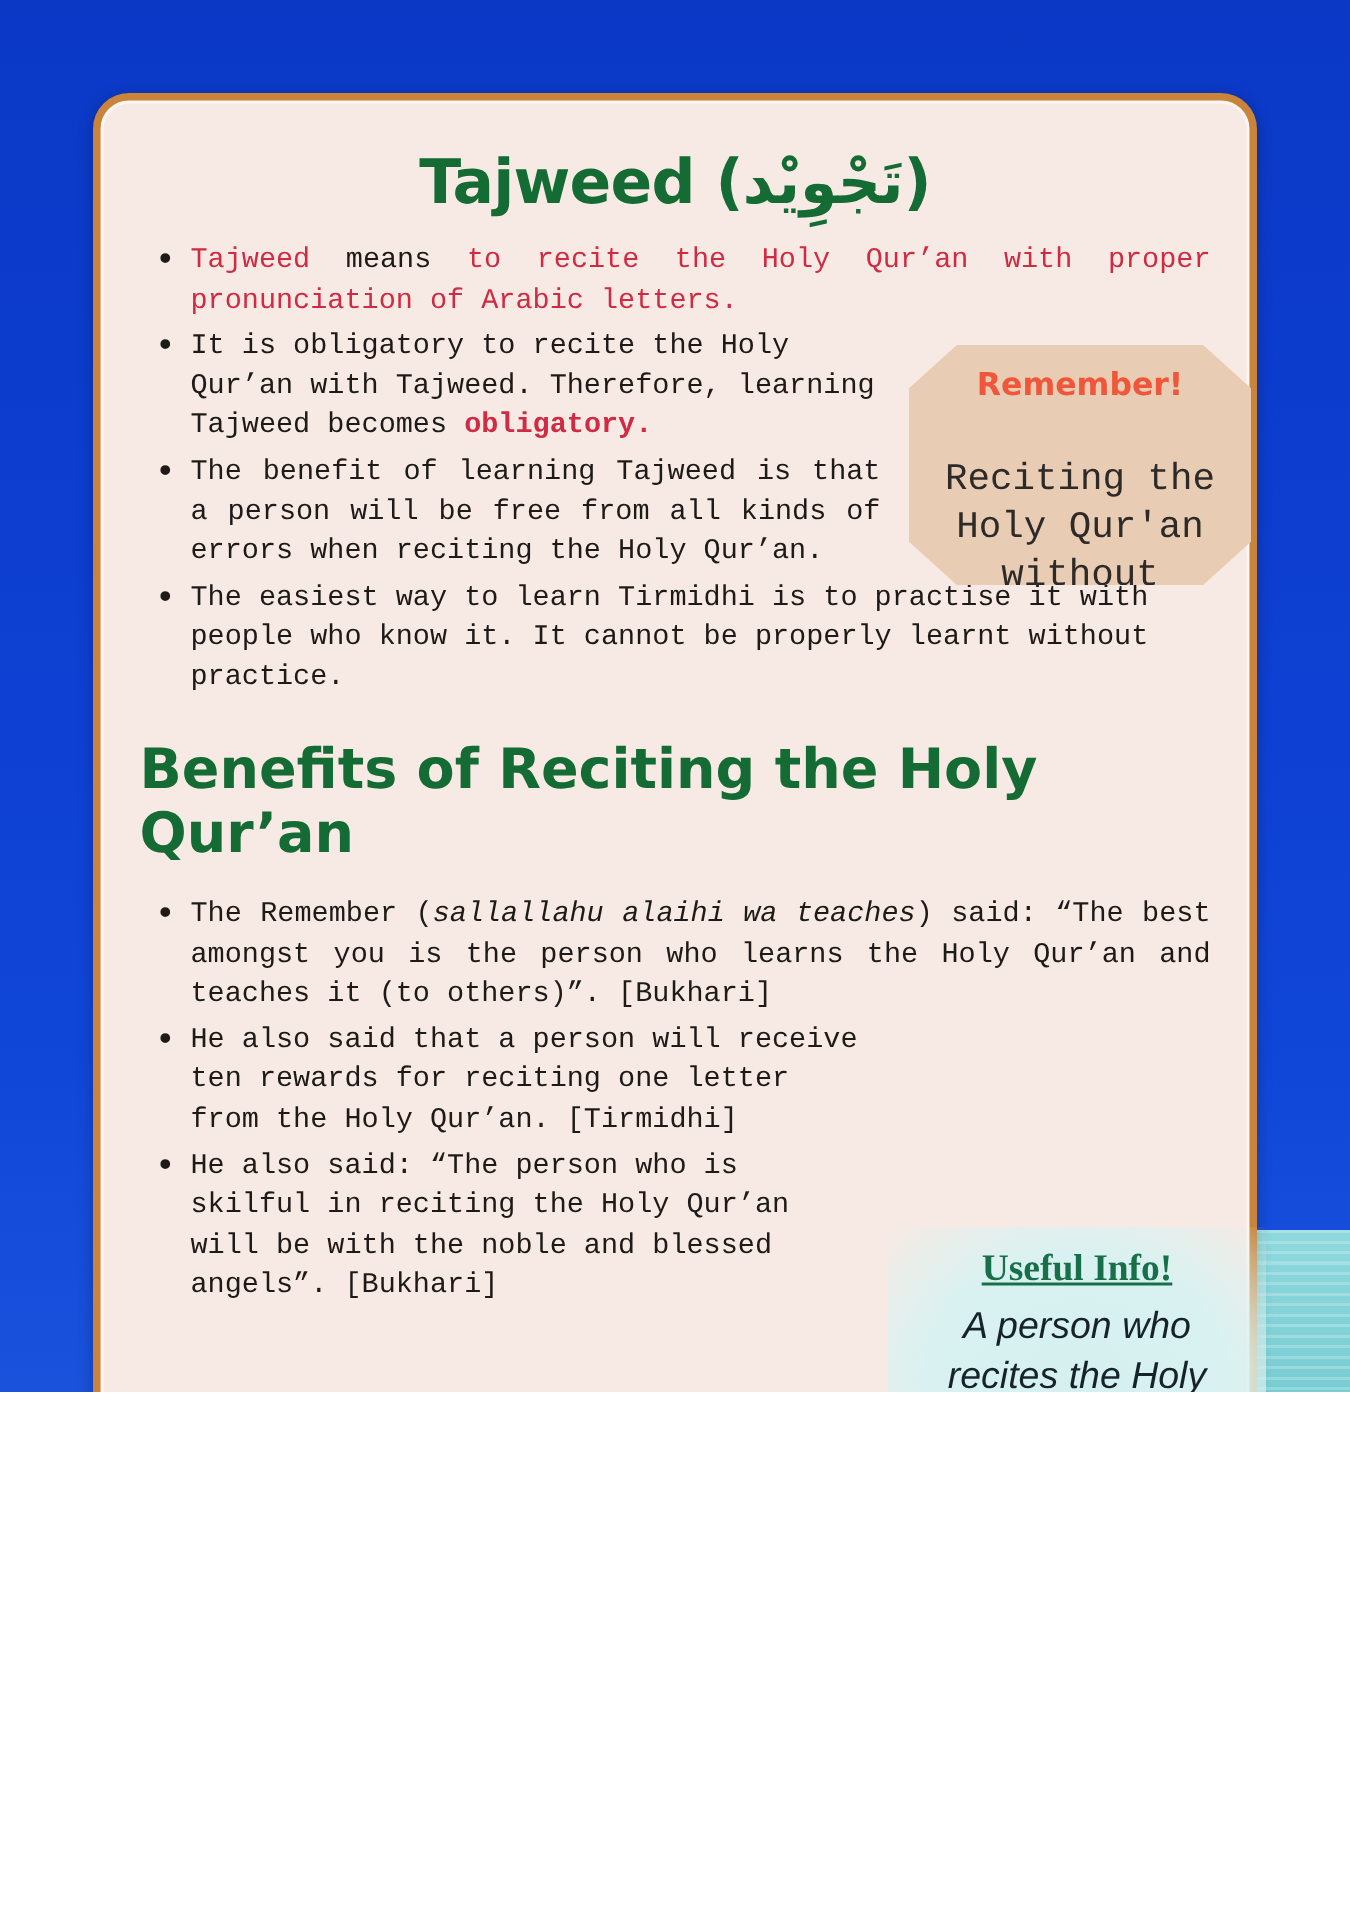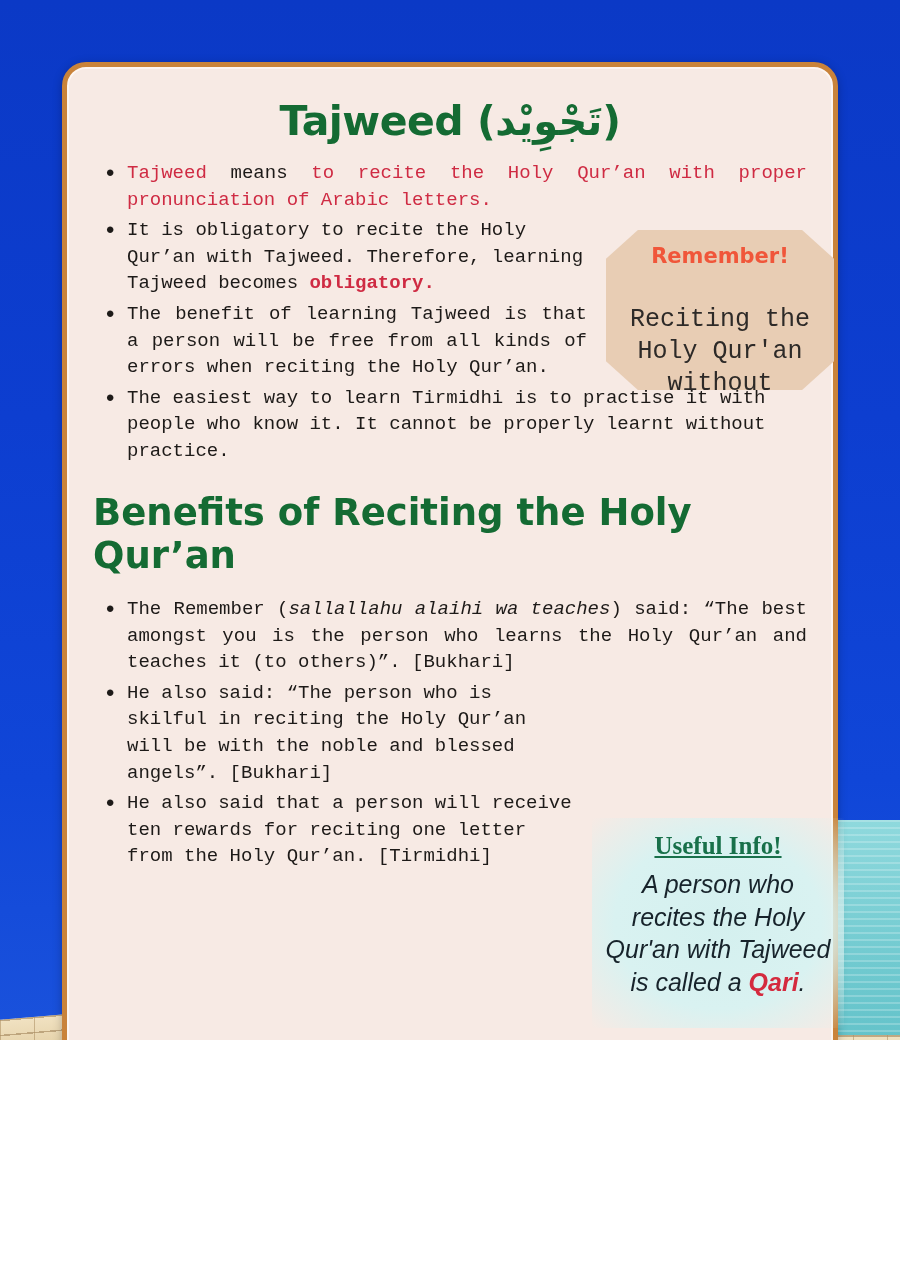--- a/index.html
+++ b/index.html
@@ -8,21 +8,21 @@
     width: 900px;
     height: 1280px;
     overflow: hidden;
     font-family: "Liberation Serif", serif;
   }
 
   
   .page {
     position: relative;
     width: 900px;
-    height: 1040px;
+    height: 928px;
     background: linear-gradient(180deg, #0b39c6 0%, #0d3ed0 40%, #1046d8 75%, #1a52dc 100%);
     overflow: hidden;
   }
 
   
   .bg-dome {
     position: absolute;
     right: 0; top: 820px;
     width: 120px; height: 300px;
     background:
@@ -284,25 +284,25 @@
 
       <h2 class="title-sub">Benefits of Reciting the Holy Qur’an</h2>
 
       <ul class="blist">
 
         <li class="justify">
           <span class="blk">The Remember (</span><span class="ital">sallallahu alaihi wa teaches</span><span class="blk">) said: “The best amongst you is the person who learns the Holy Qur’an and teaches it (to others)”. [Bukhari]</span>
         </li>
 
         <li class="narrow2">
+          <span class="blk">He also said that a person will receive ten rewards for reciting one letter from the Holy Qur’an. [Tirmidhi]</span>
+        </li>
+
+        <li class="narrow2">
           <span class="blk">He also said: “The person who is skilful in reciting the Holy Qur’an will be with the noble and blessed angels”. [Bukhari]</span>
-        </li>
-
-        <li class="narrow2">
-          <span class="blk">He also said that a person will receive ten rewards for reciting one letter from the Holy Qur’an. [Tirmidhi]</span>
         </li>
 
       </ul>
 
     </div>
   </div>
 
   <div class="callout-remember">
     <div class="c-title">Remember!</div>
     <div class="c-body">

